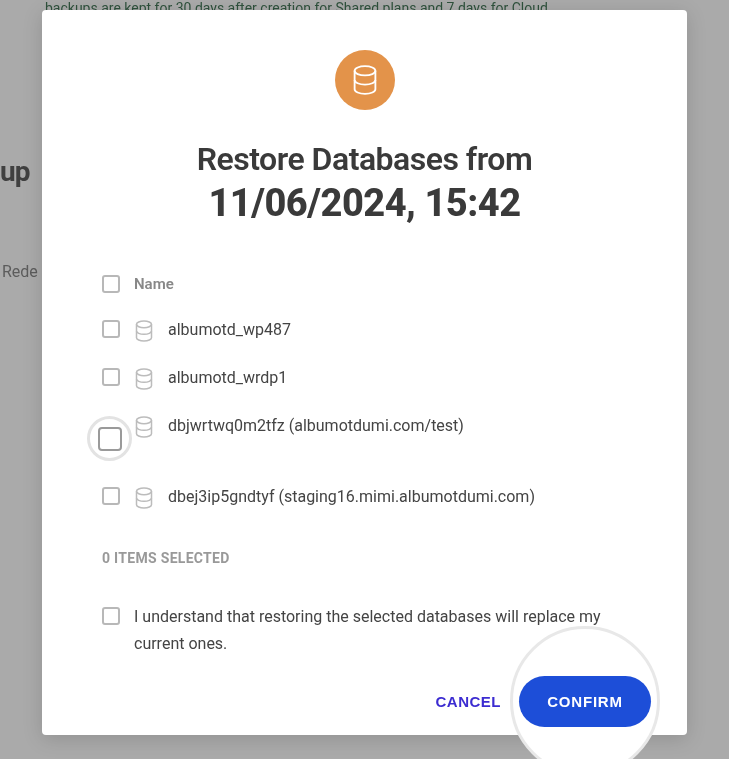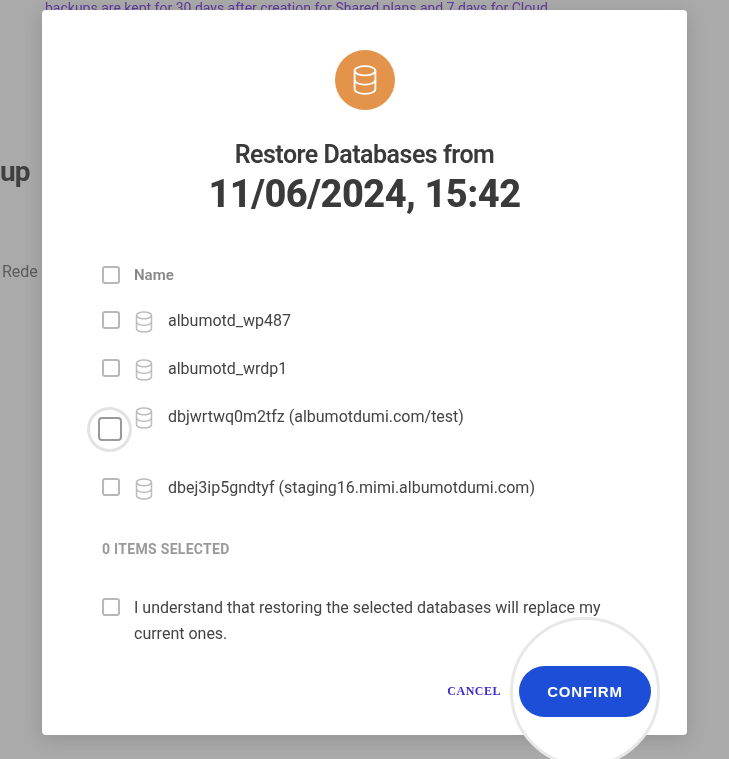--- a/index.html
+++ b/index.html
@@ -17,21 +17,21 @@
     }
     .backdrop {
       position: absolute;
       inset: 0;
       background: #f5f5f5;
     }
     .backdrop-text {
       position: absolute;
       top: 0;
       left: 45px;
-      color: #6d28d9;
+      color: #14532d;
       font-size: 14px;
       white-space: nowrap;
     }
     .backdrop-up {
       position: absolute;
       top: 155px;
       left: 0;
       font-size: 28px;
       font-weight: 700;
       color: #333;
@@ -71,21 +71,21 @@
       width: 60px;
       height: 60px;
       background: #e3934a;
       border-radius: 50%;
       display: flex;
       align-items: center;
       justify-content: center;
       margin-bottom: 28px;
     }
     .modal-title {
-      font-size: 25px;
+      font-size: 32px;
       font-weight: 600;
       color: #3a3a3a;
       letter-spacing: -0.5px;
       line-height: 1.35;
     }
     .modal-title-date {
       font-size: 38px;
       font-weight: 800;
       color: #3a3a3a;
       letter-spacing: -0.5px;
@@ -173,26 +173,25 @@
       justify-content: flex-end;
       align-items: center;
       gap: 8px;
       padding: 24px 42px 30px;
       margin-top: auto;
     }
     .btn-cancel {
       background: none;
       border: none;
       color: #3c2cd1;
-      font-size: 12px;
+      font-size: 15px;
       font-weight: 700;
       letter-spacing: 0.5px;
       padding: 12px 16px;
       cursor: pointer;
-      font-family: Liberation Serif, serif;
     }
     .confirm-halo {
       position: relative;
       width: 150px;
       height: 150px;
       margin: -55px -15px -55px -15px;
       display: flex;
       align-items: center;
       justify-content: center;
     }

